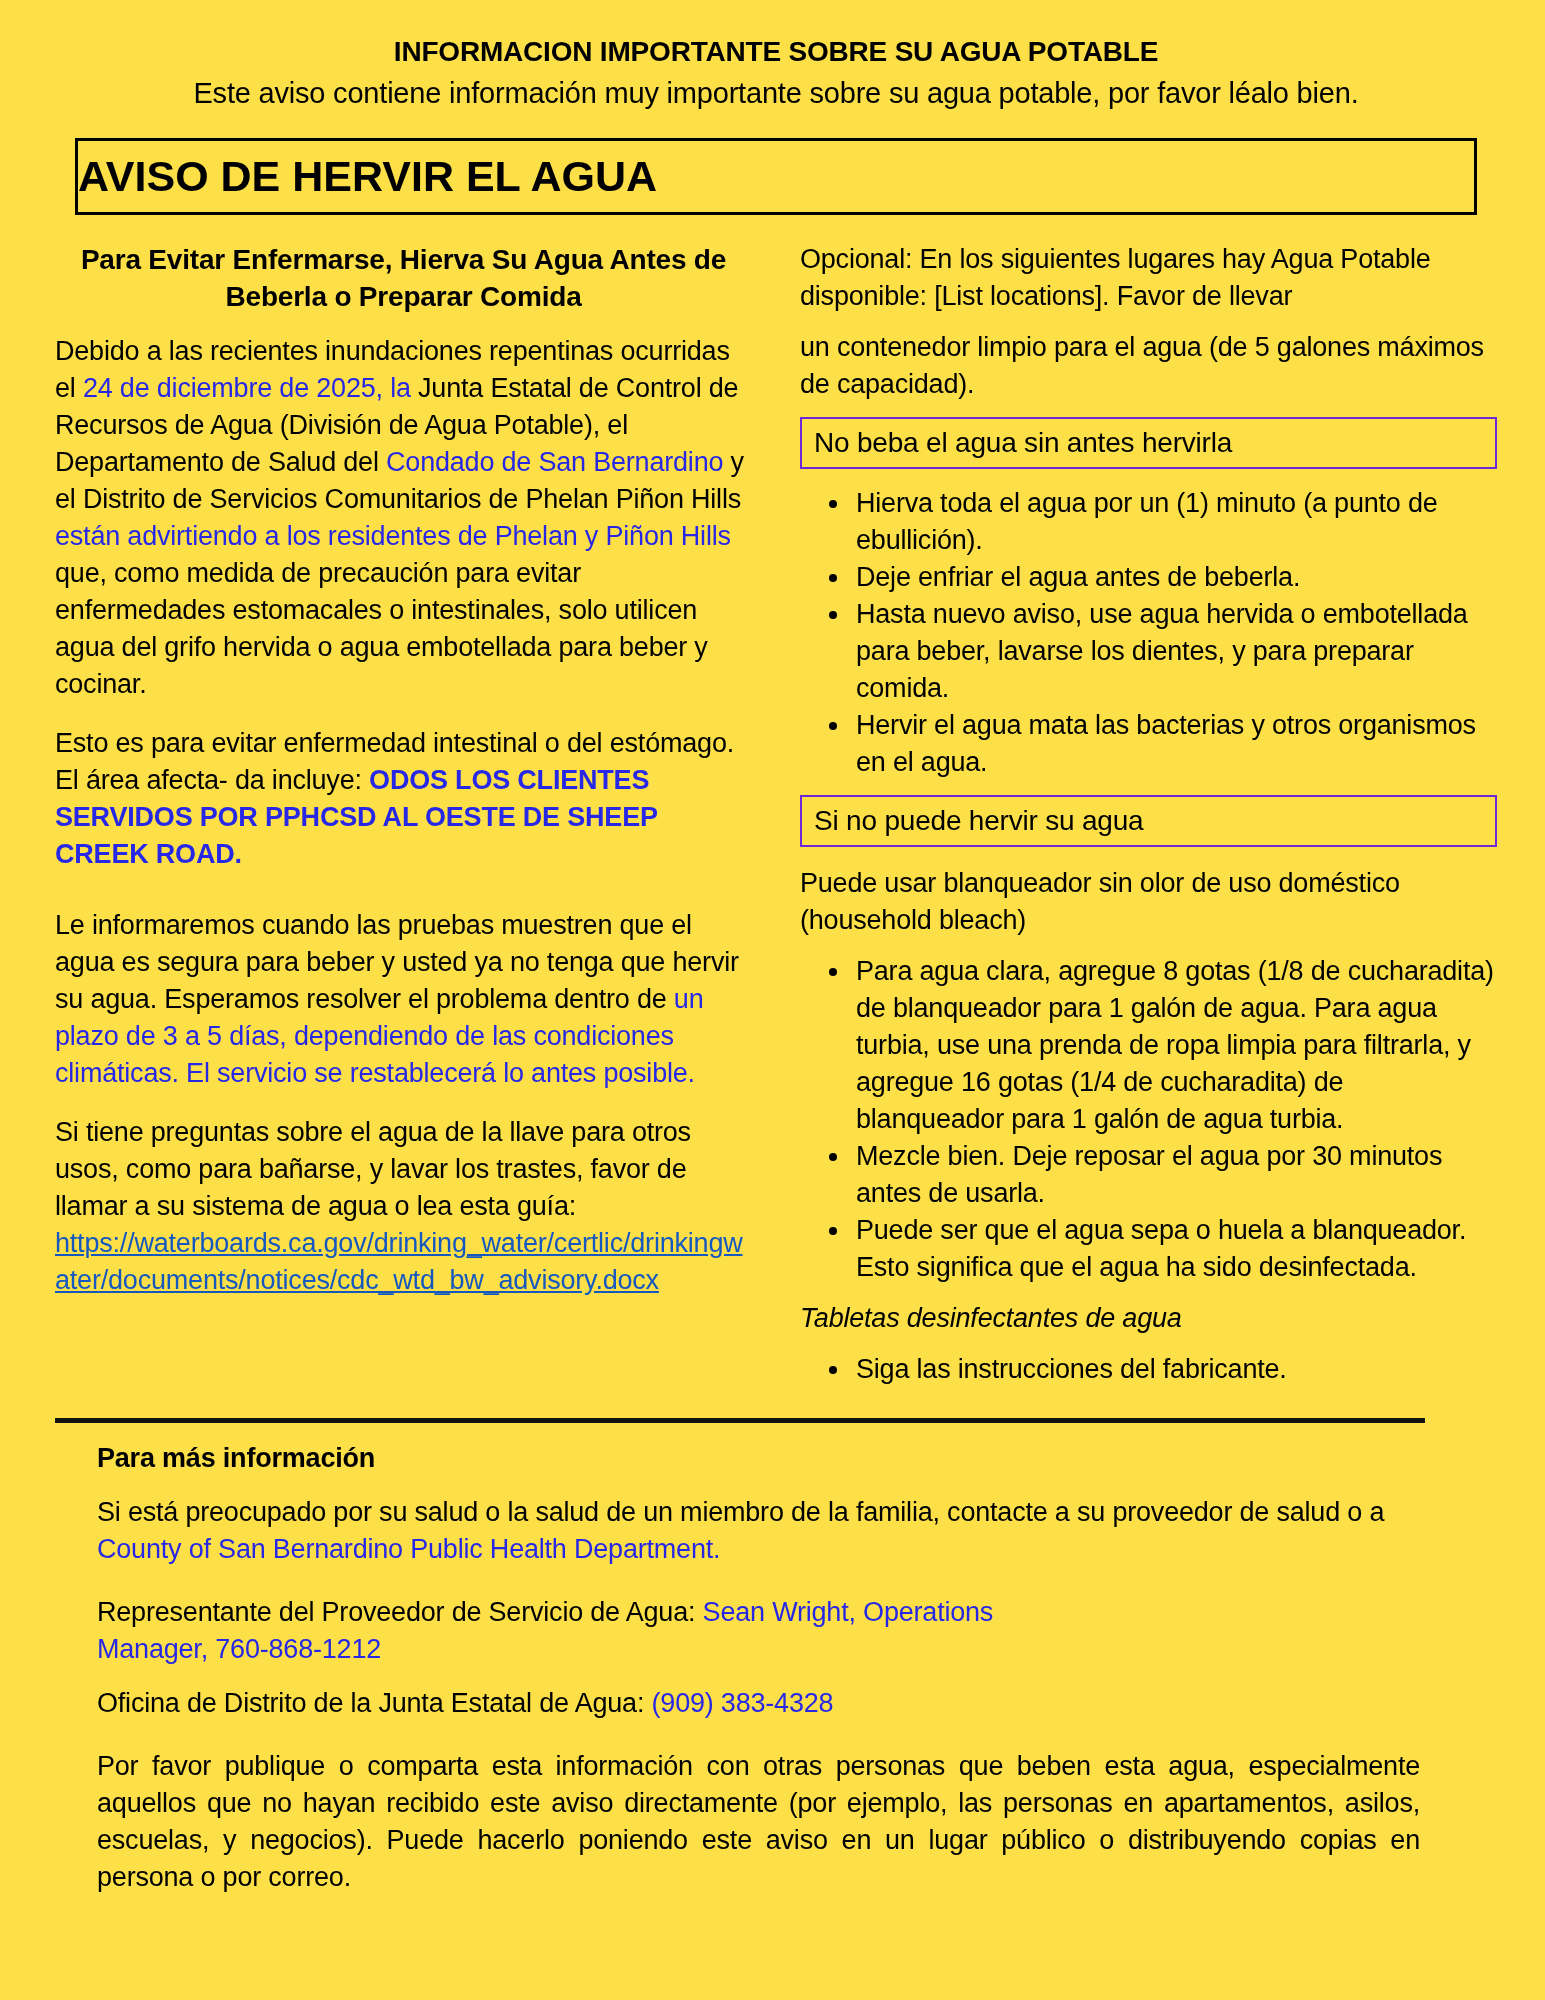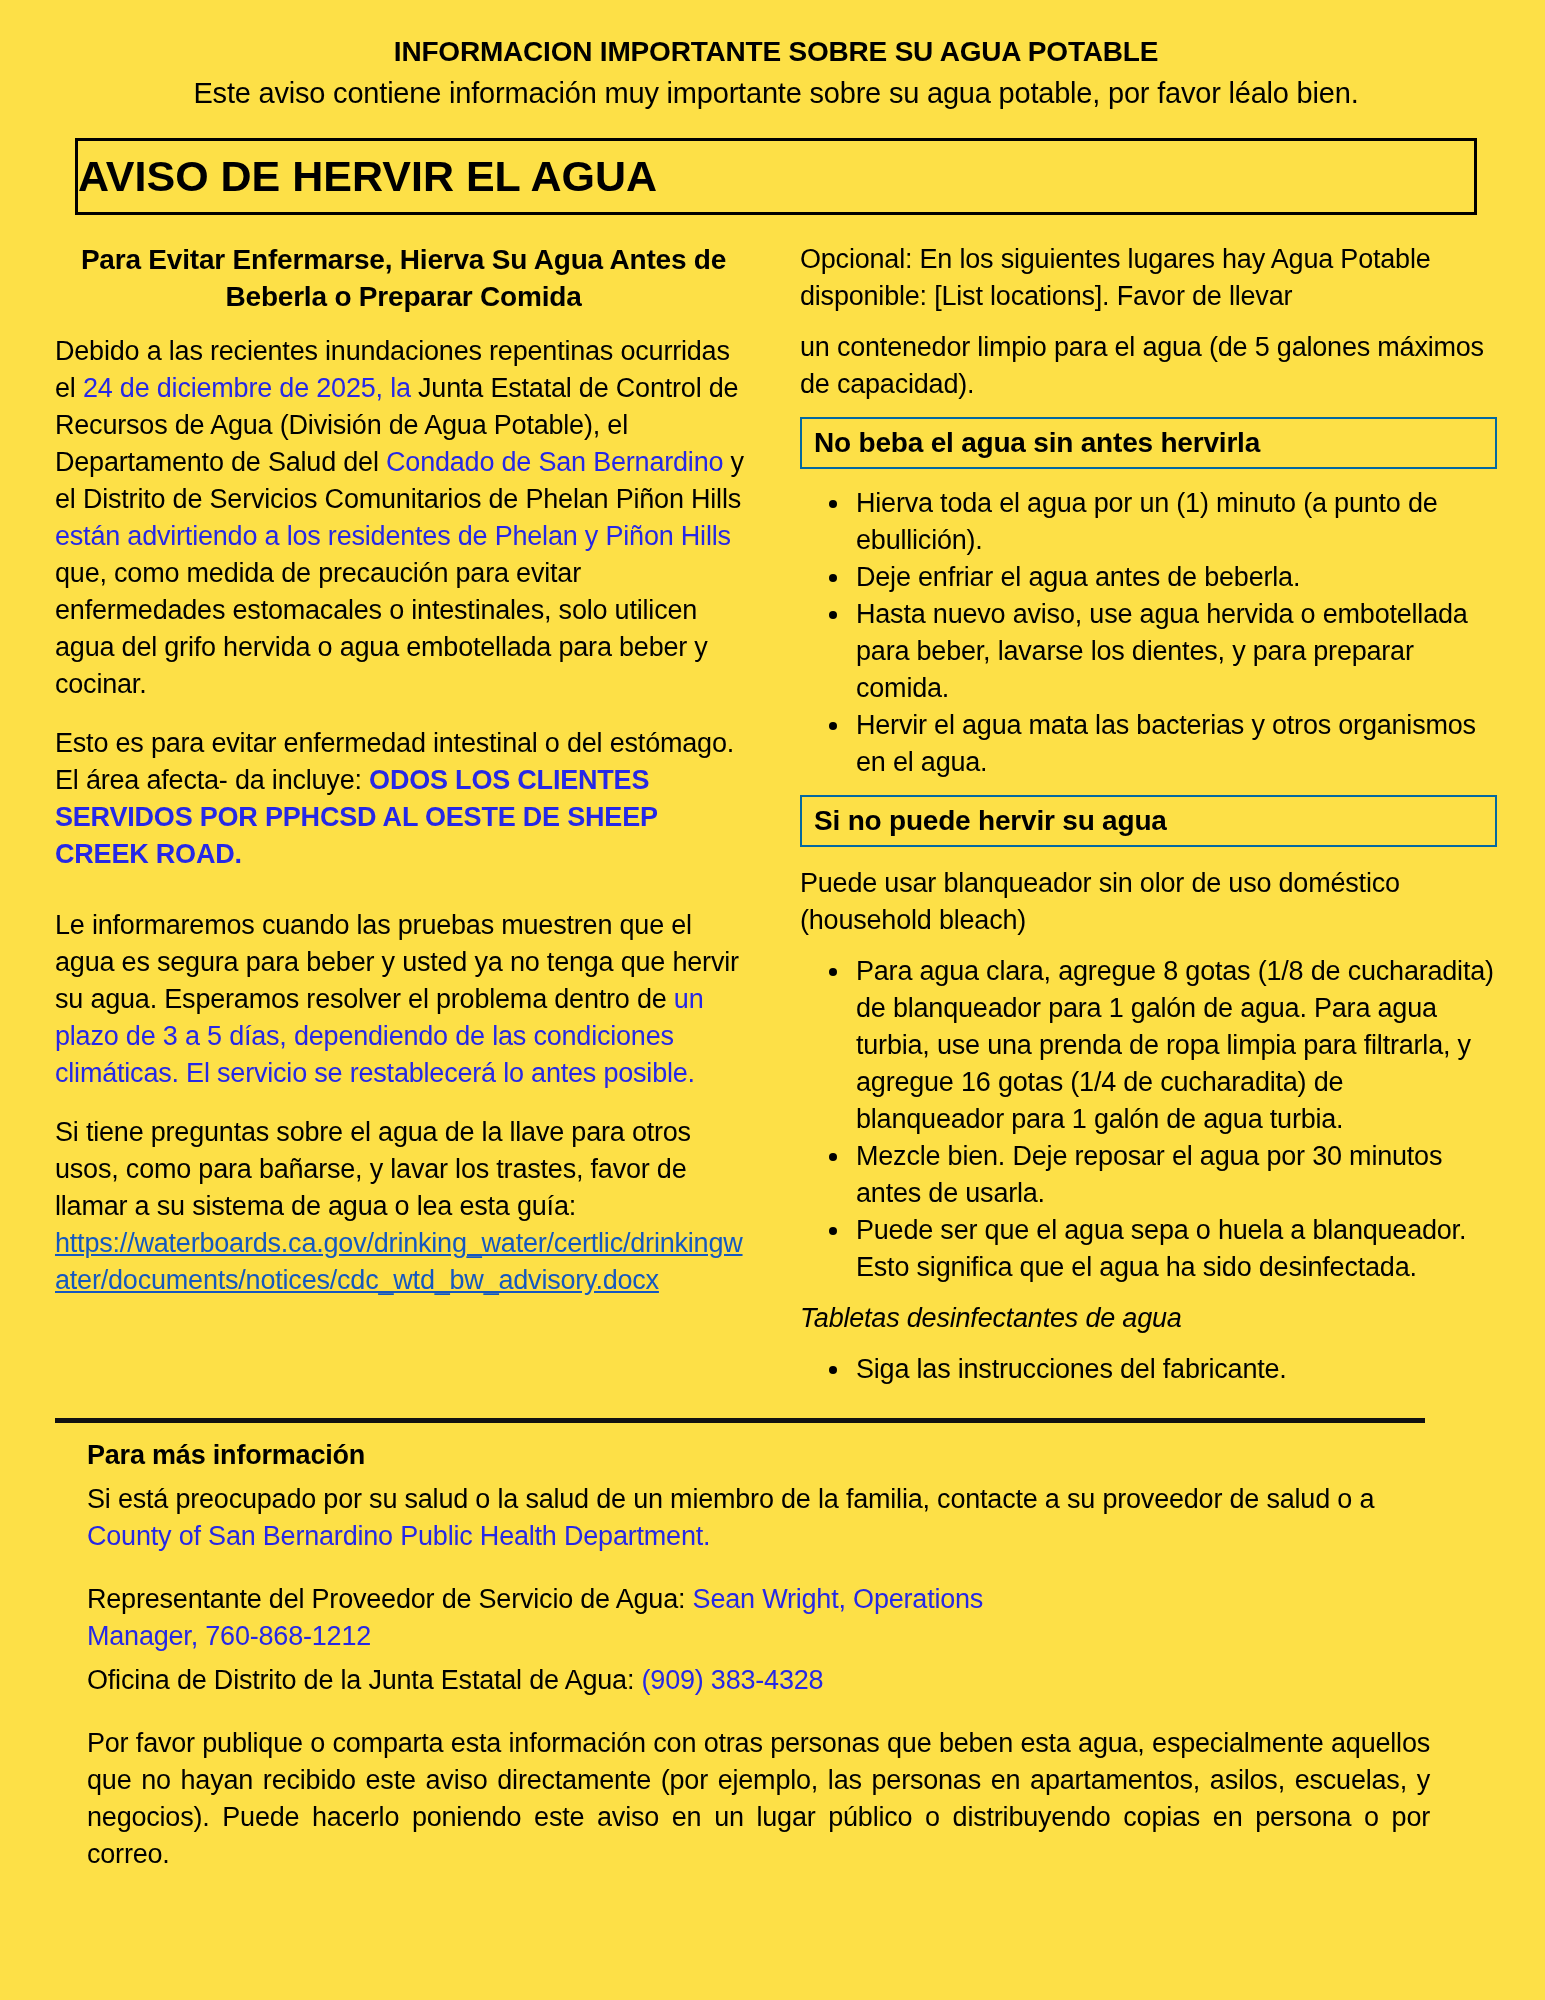--- a/index.html
+++ b/index.html
@@ -50,22 +50,22 @@
     font-weight:bold;
     text-align:center;
     font-size:28px;
     margin:0 0 18px 0;
     padding:0 10px;
   }
   p{margin:0 0 22px 0;}
   p.tight{margin-bottom:14px;}
   p.gap-after{margin-bottom:34px;}
   .box-header{
-    border:2px solid #0369a1;
-    font-weight:bold;
+    border:2px solid #6d28d9;
+    font-weight:normal;
     font-size:28px;
     padding:5px 12px 6px 12px;
     margin:0 0 16px 0;
   }
   .box-header.second{margin-top:2px;margin-bottom:18px;}
   ul.bullets{
     margin:0 0 14px 0;
     padding:0 0 0 52px;
     list-style:disc;
   }
@@ -78,21 +78,21 @@
   .s-bold{font-weight:normal;}
   .s-link{color:var(--link);text-decoration:underline;word-break:break-all;}
   
   .divider{
     border:none;
     border-top:5px solid #111;
     margin:30px 72px 14px 0px;
   }
   .footer{padding:0 60px 0 25px;}
   .footer-heading{font-weight:bold;margin:0;}
-  .footer p{margin:7px;}
+  .footer p{margin:17px;}
   .footer .block-gap{margin-bottom:26px;}
   .footer .final{
     text-align:justify;
     margin-top:0;
   }
 </style>
 </head>
 <body>
 
 <div class="page">

